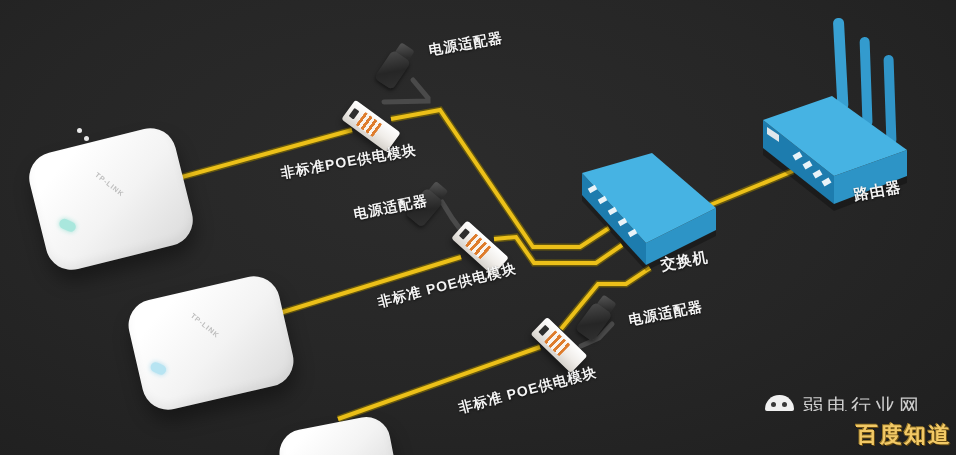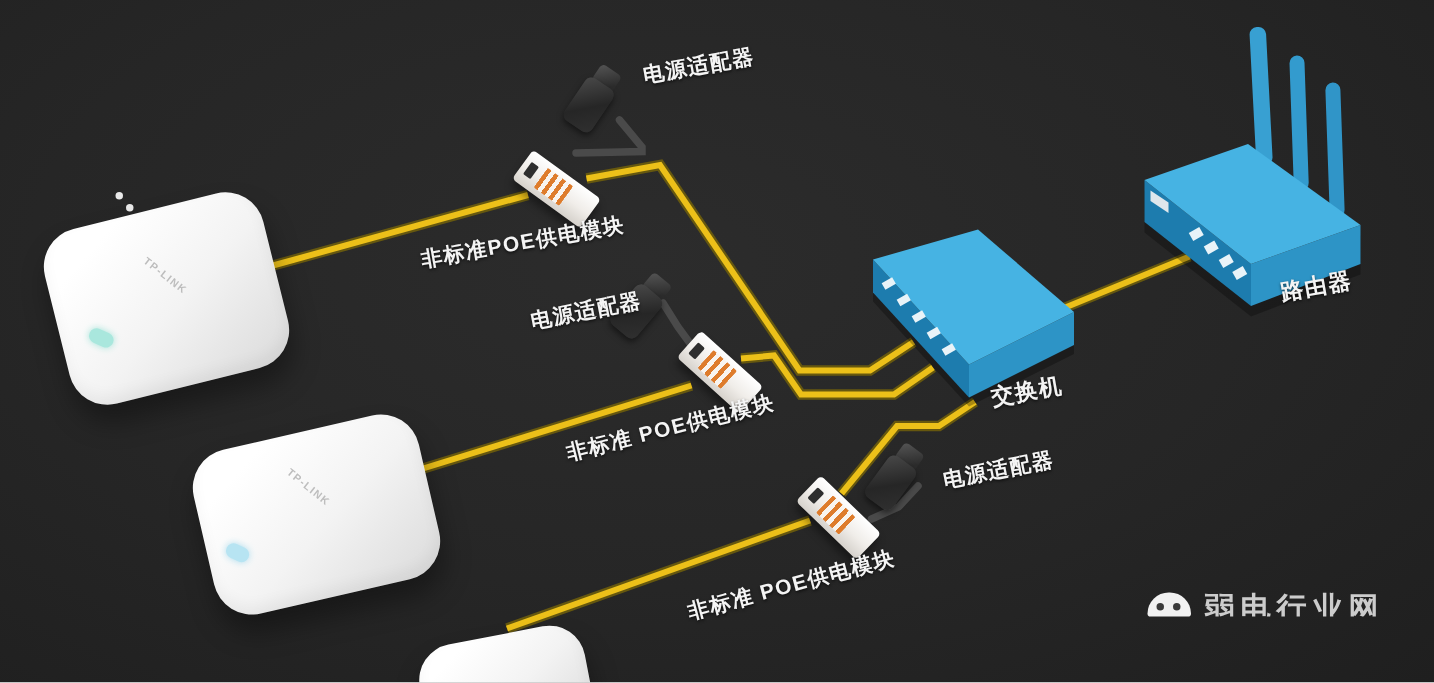--- a/index.html
+++ b/index.html
@@ -84,21 +84,21 @@
 
   
   .logo-dome {
     position:absolute; left:765px; top:395px; width:29px; height:16px;
     background:#f1f1f1; border-radius:15px 15px 2px 2px;
   }
   .logo-dome i { position:absolute; width:5px; height:5px; border-radius:50%; background:#3a3a3a; }
   .logo-dome .e1 { left:6px; top:7px; } .logo-dome .e2 { left:17px; top:7px; }
   .logo-text-clip { position:absolute; left:803px; top:394px; width:128px; height:17px; overflow:hidden; }
   .logo-text-clip span {
-    display:block; font-size:20px; line-height:24px; font-weight:bold;
+    display:block; font-size:20px; line-height:24px; font-weight:normal;
     color:#dcdcdc; letter-spacing:4px; opacity:.92; white-space:nowrap;
   }
   .watermark {
     position:absolute; left:856px; top:420px; font-size:22px; font-weight:bold;
     color:#f2c966; letter-spacing:2px; white-space:nowrap;
     text-shadow:1px 1px 0 #6d4f12, -1px -1px 0 #9a7a2a, 0 0 2px rgba(0,0,0,.6);
   }
 </style>
 </head>
 <body>
@@ -216,14 +216,15 @@
   <div class="lbl lbl-switch">交换机</div>
   <div class="lbl lbl-router">路由器</div>
 
   <div class="logo-dome">
     <i class="e1"></i>
     <i class="e2"></i>
   </div>
   <div class="logo-text-clip">
     <span>弱电行业网</span>
   </div>
+  <div class="watermark">百度知道</div>
 
 </div>
 
 </body></html>

